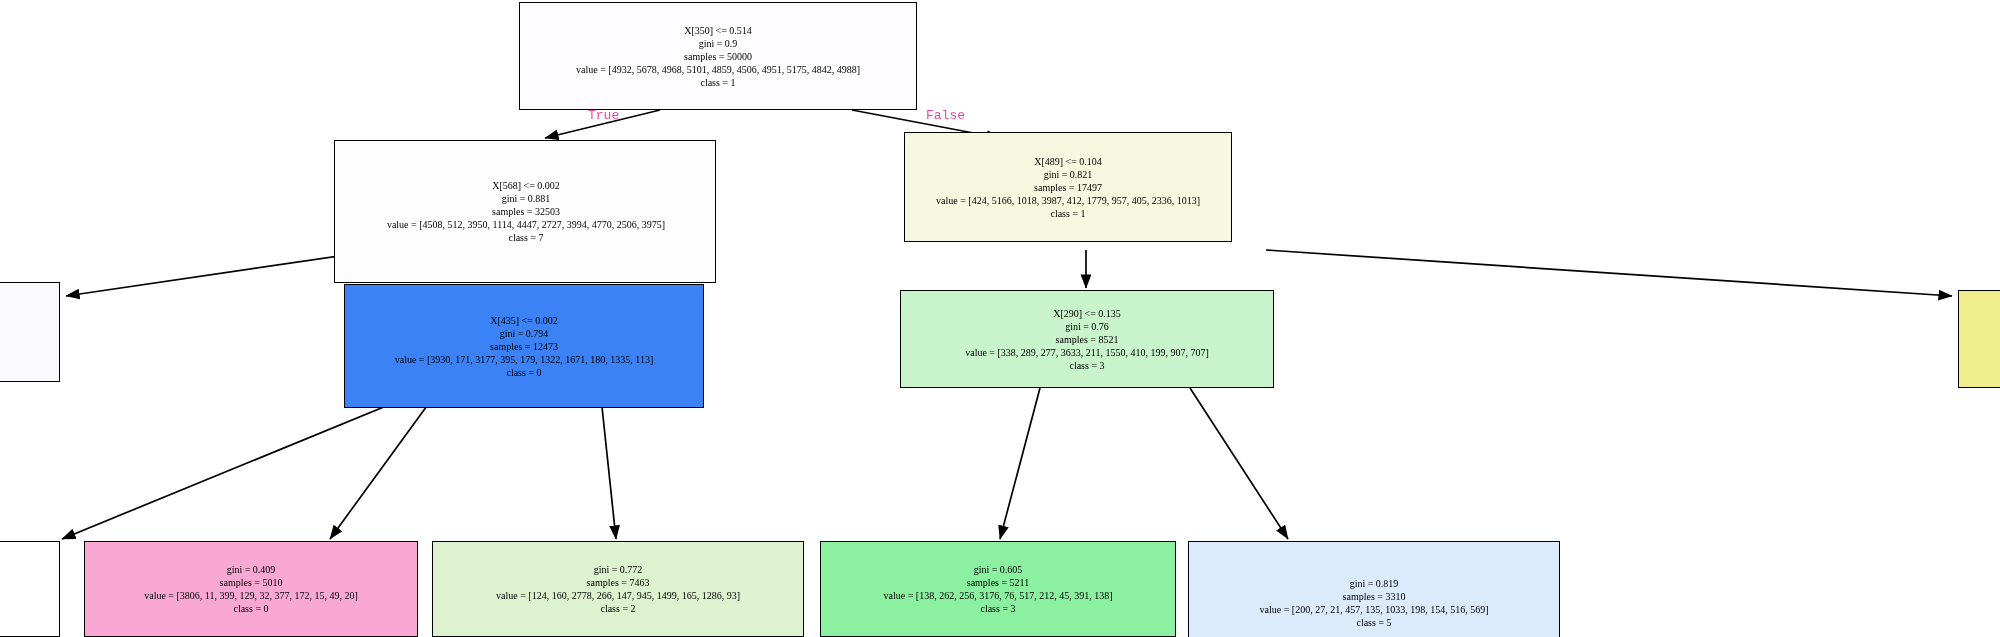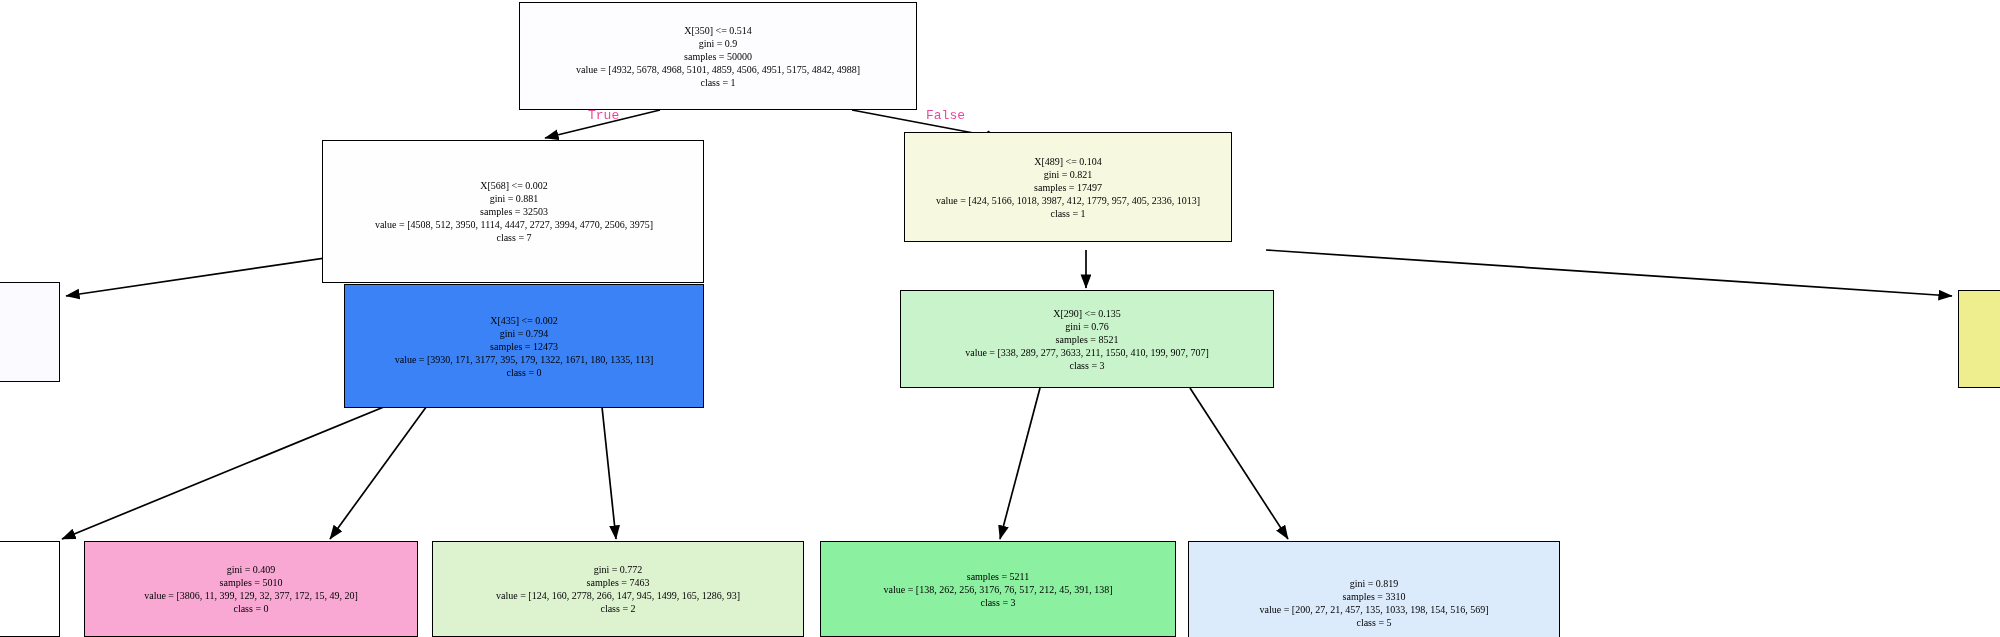--- a/index.html
+++ b/index.html
@@ -82,21 +82,21 @@
       </g>
   </svg>
   <div id="node-layer">
       <div class="node" style="left: 519px; top: 2px; width: 398px; height: 108px; background: rgb(253, 253, 255);">
         <span class="line">X[350] &lt;= 0.514</span>
         <span class="line">gini = 0.9</span>
         <span class="line">samples = 50000</span>
         <span class="line wrap">value = [4932, 5678, 4968, 5101, 4859, 4506, 4951, 5175, 4842, 4988]</span>
         <span class="line">class = 1</span>
       </div>
-      <div class="node" style="left: 322px; top: 140px; width: 382px; height: 143px; background: rgb(254, 254, 255); padding-left: 8px;">
+      <div class="node" style="left: 334px; top: 140px; width: 382px; height: 143px; background: rgb(254, 254, 255); padding-left: 8px;">
         <span class="line">X[568] &lt;= 0.002</span>
         <span class="line">gini = 0.881</span>
         <span class="line">samples = 32503</span>
         <span class="line wrap">value = [4508, 512, 3950, 1114, 4447, 2727, 3994, 4770, 2506, 3975]</span>
         <span class="line">class = 7</span>
       </div>
       <div class="node" style="left: 904px; top: 132px; width: 328px; height: 110px; background: rgb(247, 248, 224);">
         <span class="line">X[489] &lt;= 0.104</span>
         <span class="line">gini = 0.821</span>
         <span class="line">samples = 17497</span>
@@ -132,20 +132,21 @@
         <span class="line">value = [3806, 11, 399, 129, 32, 377, 172, 15, 49, 20]</span>
         <span class="line">class = 0</span>
       </div>
       <div class="node" style="left: 432px; top: 541px; width: 372px; height: 96px; background: rgb(221, 242, 207);">
         <span class="line">gini = 0.772</span>
         <span class="line">samples = 7463</span>
         <span class="line">value = [124, 160, 2778, 266, 147, 945, 1499, 165, 1286, 93]</span>
         <span class="line">class = 2</span>
       </div>
       <div class="node" style="left: 820px; top: 541px; width: 356px; height: 96px; background: rgb(139, 240, 160);">
+        <span class="line">gini = 0.605</span>
         <span class="line">samples = 5211</span>
         <span class="line">value = [138, 262, 256, 3176, 76, 517, 212, 45, 391, 138]</span>
         <span class="line">class = 3</span>
       </div>
       <div class="node" style="left: 1188px; top: 541px; width: 372px; height: 124px; background: rgb(220, 235, 251);">
         <span class="line">gini = 0.819</span>
         <span class="line">samples = 3310</span>
         <span class="line">value = [200, 27, 21, 457, 135, 1033, 198, 154, 516, 569]</span>
         <span class="line">class = 5</span>
       </div>

